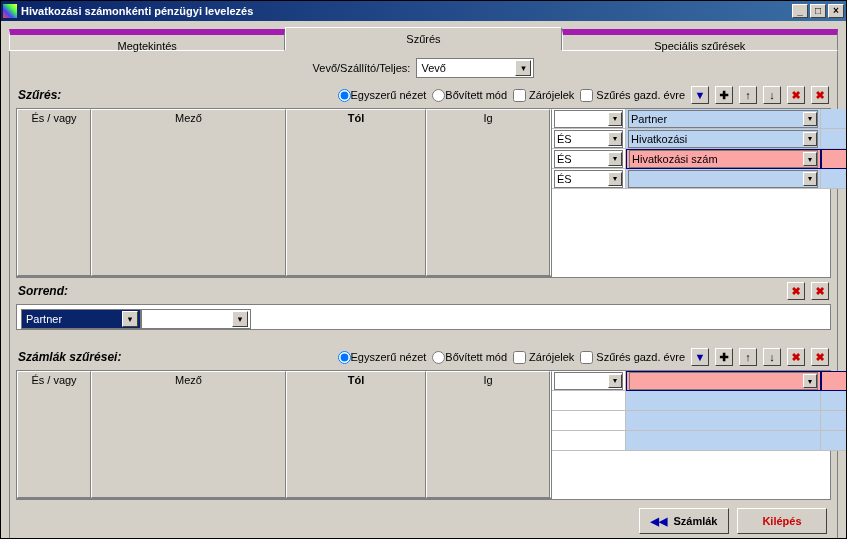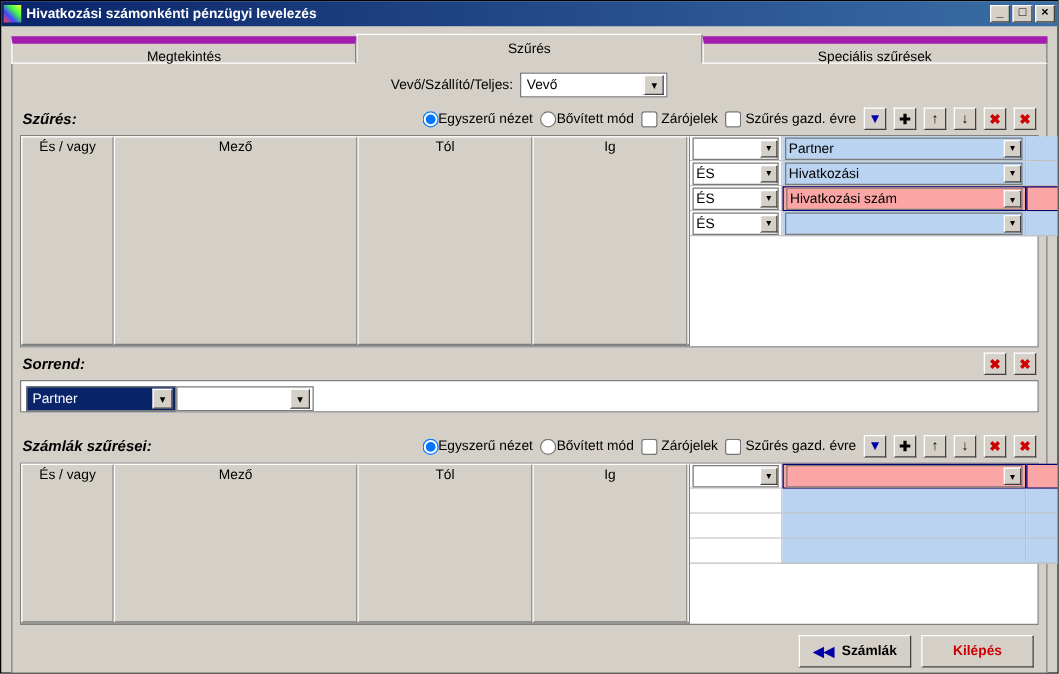--- a/index.html
+++ b/index.html
@@ -30,21 +30,21 @@
   .tbtn.blue{color:#00a;}
   .tbtn.red{color:#c00;}
   .gridwrap { border:1px solid #808080; background:#fff; display:flex; flex-direction:row;}
   .ghead { display:flex; background:#d4d0c8; border-bottom:1px solid #808080;}
   .ghead .gc { border:1px solid #fff; border-right-color:#808080; border-bottom-color:#808080; text-align:center; padding:2px 0;}
   .gbody { display:flex; }
   .gbody-main{flex:1;}
   .grow { display:flex; height:20px;}
   .gc1{width:74px;}
   .gc2{width:195px;}
-  .gc3{width:140px;}
+  .gc3{width:140px;font-weight:bold;}
   .gc4{width:124px;}
   .gc5{flex:1;}
   .cell{border-right:1px solid #c0c0c0;border-bottom:1px solid #c0c0c0;display:flex;align-items:center;padding:0 2px;background:#fff;}
   .cell.blue{background:#b9d3f0;}
   .cell.sel{background:#fca5a5; border:1px solid #000070;}
   .cell .mini-combo{width:100%;height:18px;display:flex;align-items:center;border:1px solid #7a7a7a;background:inherit;padding-left:2px;}
   .cell .mini-combo .arrow{width:14px;height:14px;margin-left:auto;background:#d4d0c8;border:1px solid #fff;border-right-color:#404040;border-bottom-color:#404040;display:flex;align-items:center;justify-content:center;}
   .cell .mini-combo .arrow::after{content:"▾";font-size:8px;}
   .vscroll{width:16px;background:#d4d0c8;border-left:1px solid #808080;display:flex;flex-direction:column;justify-content:space-between;}
   .vscroll .sb{width:14px;height:14px;background:#d4d0c8;border:1px solid #fff;border-right-color:#404040;border-bottom-color:#404040;margin:1px auto;}

